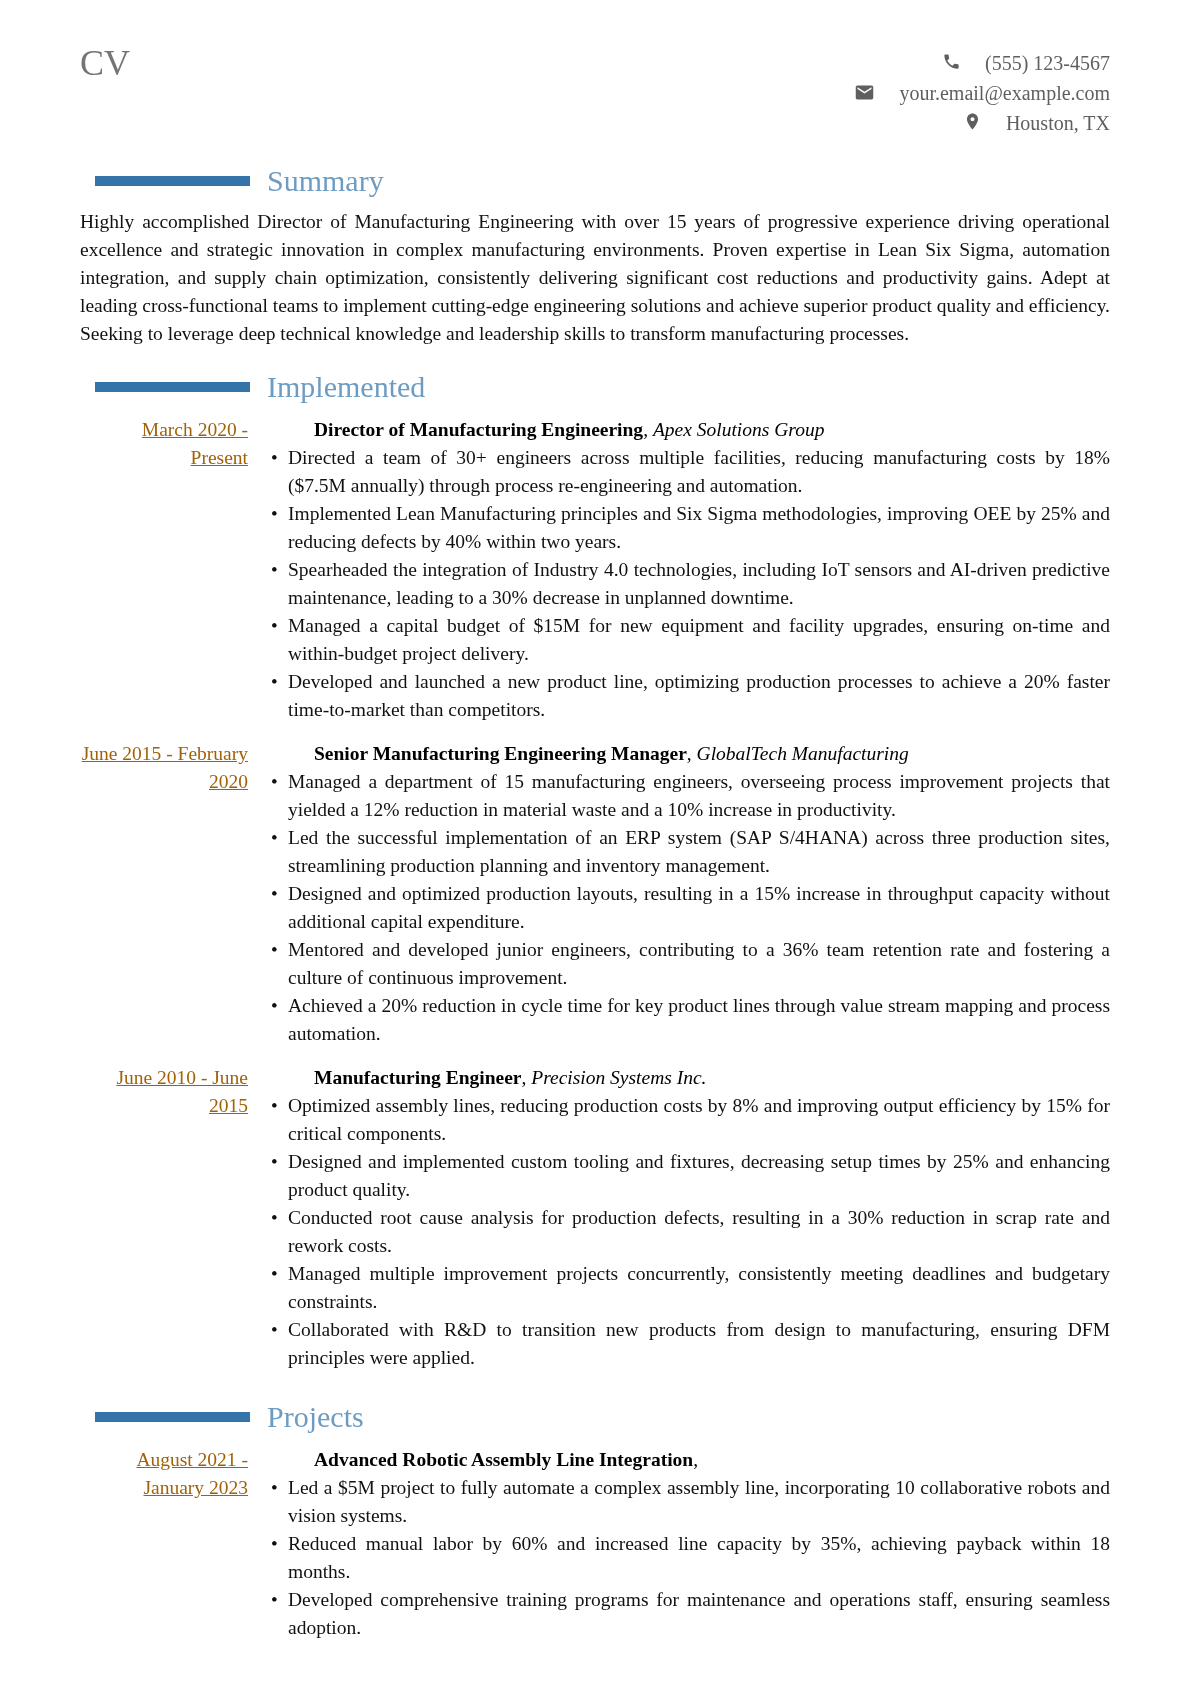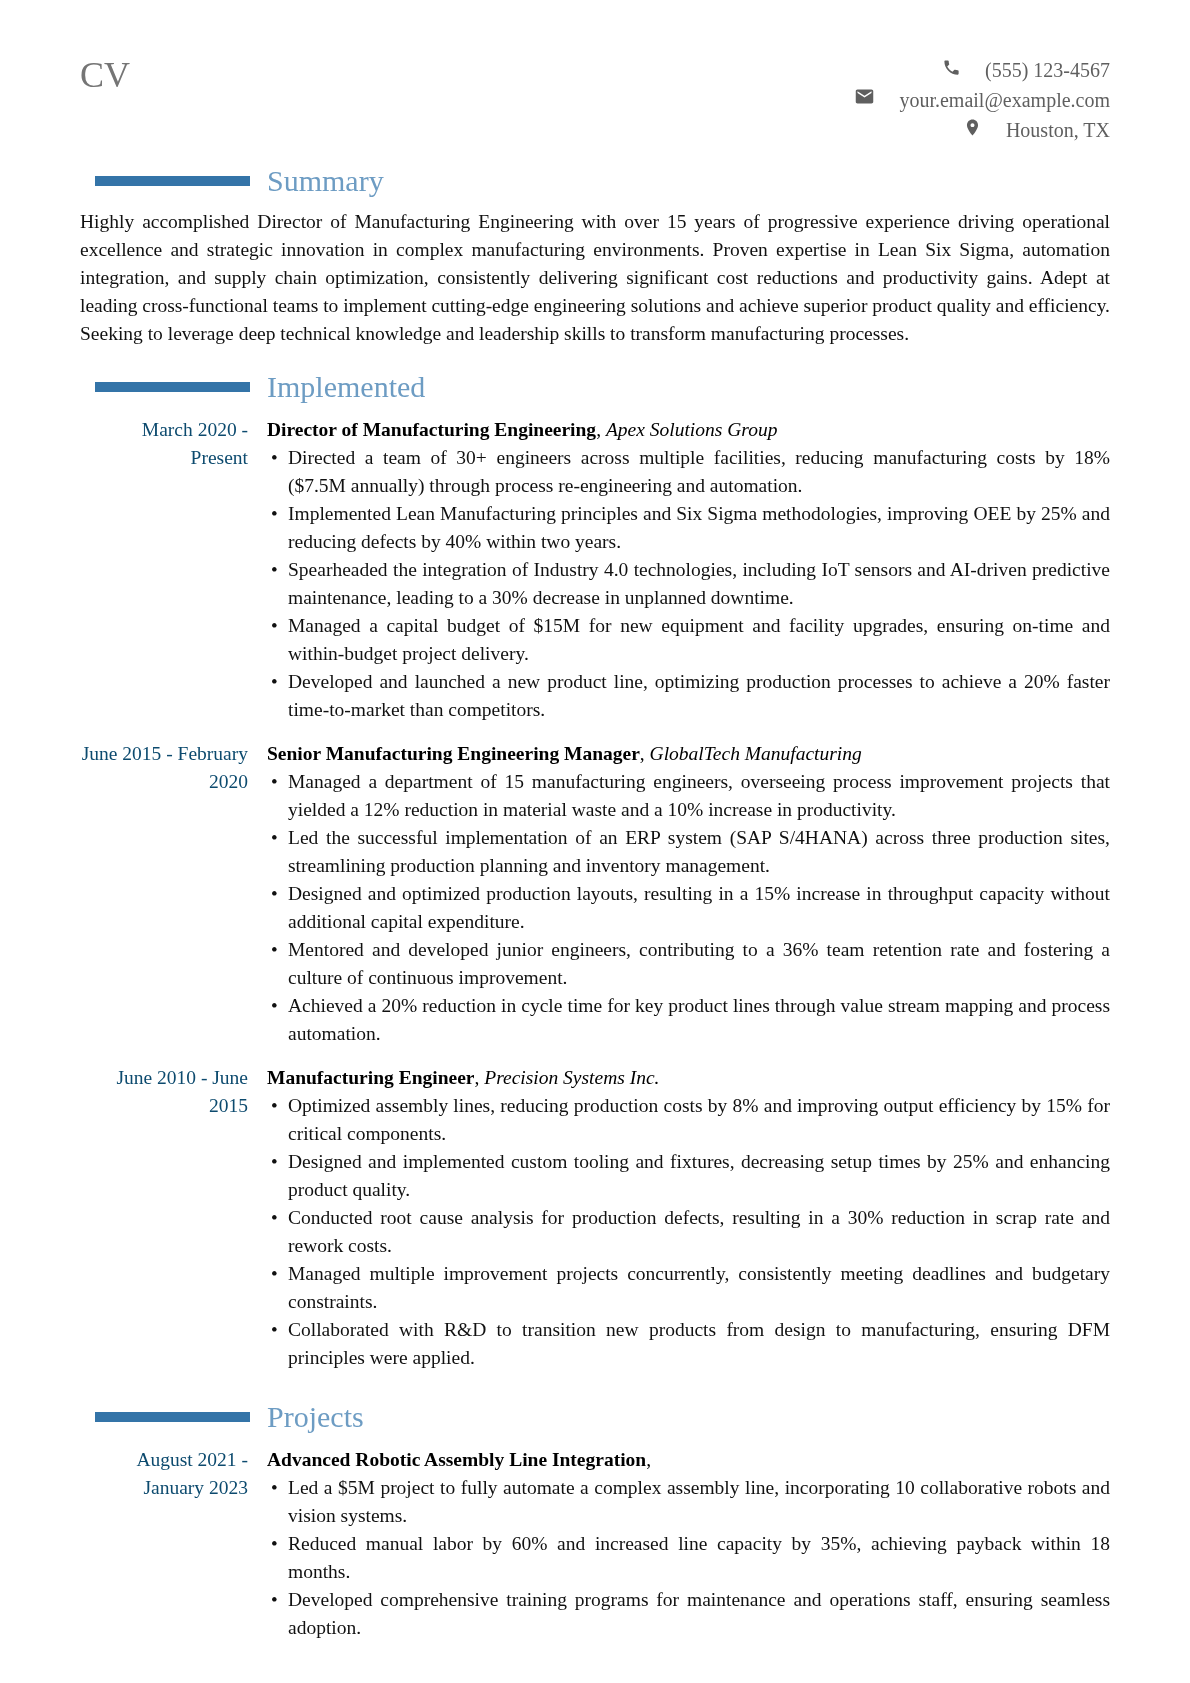--- a/index.html
+++ b/index.html
@@ -9,47 +9,47 @@
     font-family: "Liberation Serif", "DejaVu Serif", serif;
     color: #000000;
     position: relative;
     overflow: hidden;
   }
   .page { padding: 40px 80px 0 80px; }
 
   
   .header { display: flex; justify-content: space-between; align-items: flex-start; }
   .name { font-size: 50px; font-weight: 400; line-height: 60px; color: #000; letter-spacing: 0.5px; }
-  .subtitle { font-size: 36px; font-weight: 400; line-height: 46px; color: #757575; margin-top: 12px; }
+  .subtitle { font-size: 36px; font-weight: 400; line-height: 46px; color: #757575; margin-top: 0; }
   .contact { padding-top: 12px; }
   .contact-line {
-    display: flex; justify-content: flex-end; align-items: flex-end;
+    display: flex; justify-content: flex-end; align-items: flex-start;
     gap: 24px; height: 30px; font-size: 20px; color: #5f5f5f;
   }
   .contact-line svg { flex: 0 0 auto; }
 
   
   .section { margin-top: 18px; }
   .section-heading { display: flex; align-items: center; gap: 17px; margin-bottom: 8px; margin-top: 20px; }
   .section-bar { width: 155px; height: 10px; margin-left: 15px; background: #3474a8; }
   .section-title { font-size: 30px; line-height: 38px; font-weight: 400; color: #6d9cc3; }
 
   
   .summary-text {
     font-size: 19.5px; line-height: 28px; text-align: justify; color: #111; font-family: Liberation Serif, serif;
   }
 
   
   .entry { display: grid; grid-template-columns: 168px 1fr; column-gap: 19px; margin-top: 10px; }
   .entry + .entry { margin-top: 16px; }
   .entry-dates {
-    text-align: right; font-size: 19.5px; line-height: 28px; color: #0c4a6e;
+    text-align: right; font-size: 19.5px; line-height: 28px; color: #a16207; text-decoration: underline;
   }
   .entry-content { font-size: 19.5px; line-height: 28px; }
-  .entry-titleline { line-height: 28px; }
+  .entry-titleline { line-height: 28px; margin-left: 47px; }
   .entry-role { font-weight: 700; }
   .entry-sep { font-weight: 400; }
   .entry-company { font-style: italic; }
   .bullets { list-style: none; }
   .bullets li {
     position: relative; padding-left: 21px; text-align: justify; color: #111;
   }
   .bullets li::before {
     content: "\2022";
     position: absolute; left: 4px; top: 0;

